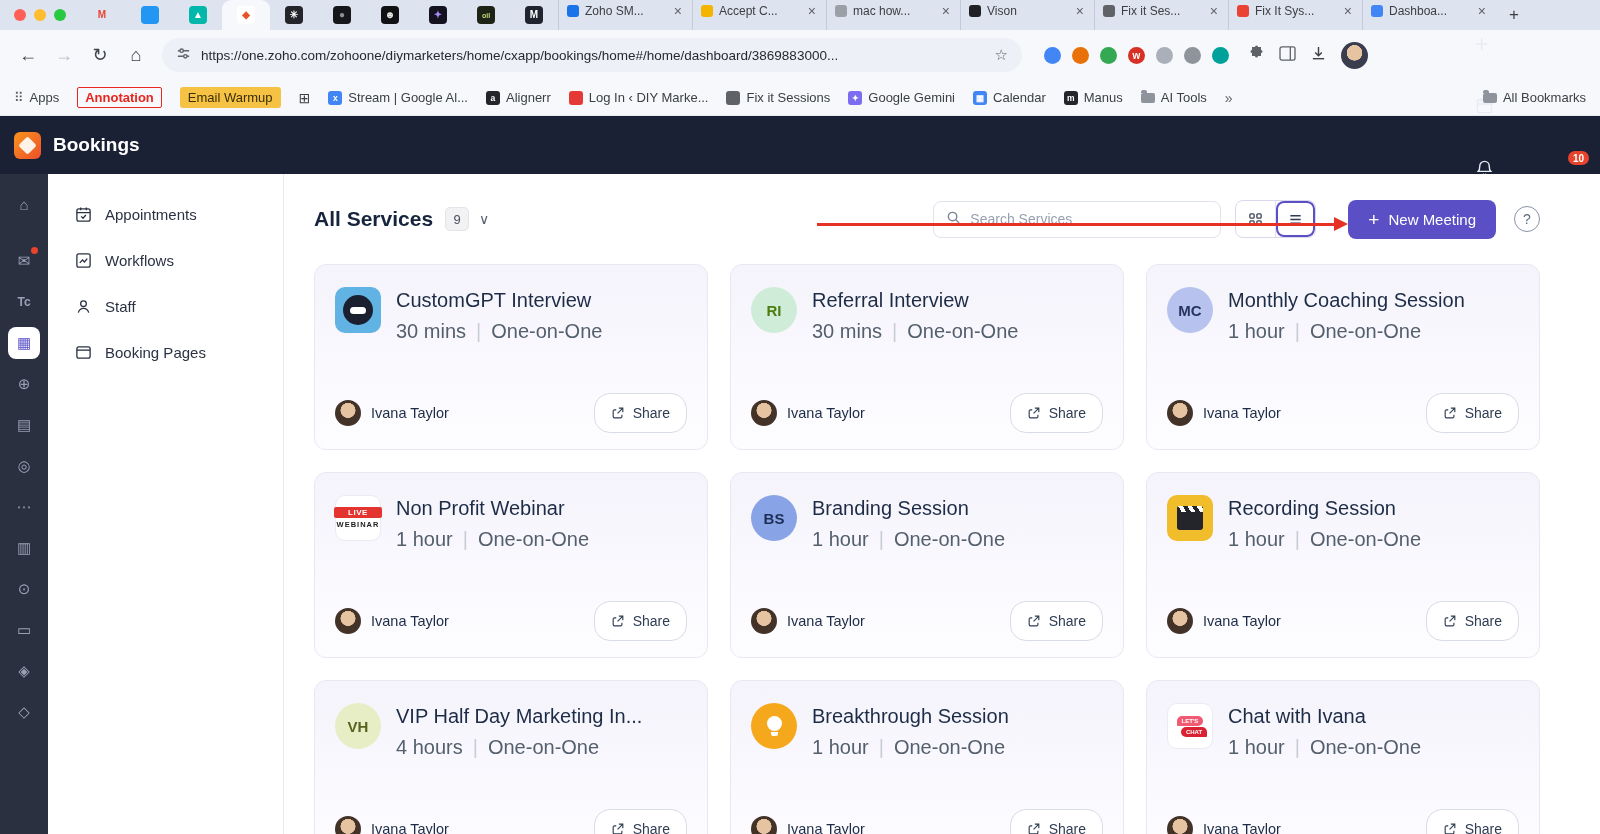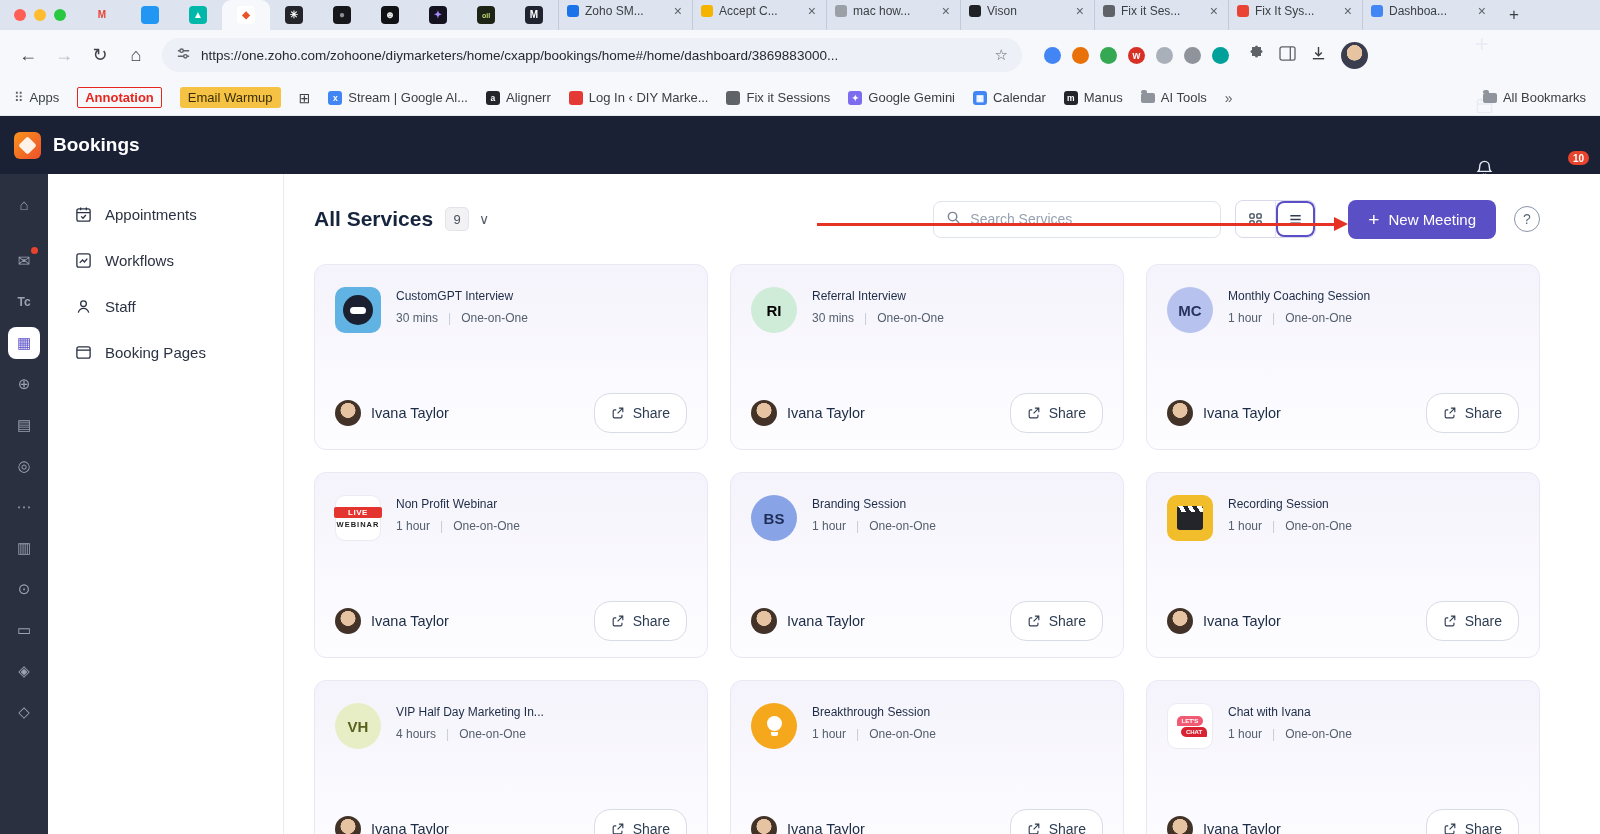--- a/index.html
+++ b/index.html
@@ -123,22 +123,22 @@
   .live { background:#e3342f; color:#fff; font-size:8px; font-weight:bold; padding:1px 14px; border-radius:2px; letter-spacing:.5px; }
   .webt { font-size:7.5px; font-weight:bold; color:#1c1c1c; margin-top:2px; letter-spacing:1px; }
   .clap { width:26px; height:18px; background:#23252b; border-radius:0 0 3px 3px; position:relative; margin-top:6px; }
   .clap-top { position:absolute; top:-6px; left:0; width:26px; height:6px; border-radius:2px 2px 0 0;
               background:repeating-linear-gradient(60deg,#23252b 0 4px,#fff 4px 8px); }
   .bulb { width:15px; height:15px; border-radius:50%; background:#fff; }
   .bulb-base { width:7px; height:4px; background:#fff; border-radius:0 0 2px 2px; margin-top:1px; }
   .bub1 { background:#f05a72; color:#fff; font-size:6px; font-weight:bold; padding:2px 5px; border-radius:5px 5px 5px 1px; }
   .bub2 { background:#d92332; color:#fff; font-size:6px; font-weight:bold; padding:2px 5px;
           border-radius:5px 5px 1px 5px; margin-top:1px; margin-left:8px; }
-  .ctitle { font-size:12px; color:#1d2c46; padding-top:2px; }
-  .cmeta { margin-top:8px; font-size:12px; color:#55606e; display:flex; align-items:center; gap:10px; }
+  .ctitle { font-size:20px; color:#1d2c46; padding-top:2px; }
+  .cmeta { margin-top:8px; font-size:20px; color:#55606e; display:flex; align-items:center; gap:10px; }
   .csep { color:#c8cdd6; }
   .cfoot { position:absolute; left:20px; right:20px; bottom:16px; display:flex; align-items:center; gap:10px; }
   .pav { width:26px; height:26px; border-radius:50%; flex:none;
          background:radial-gradient(circle at 50% 40%, #e6c3a1 0 36%, #433228 38%); }
   .cname { font-size:14.5px; color:#1d2c46; }
   .share { margin-left:auto; display:inline-flex; align-items:center; gap:8px; height:40px; padding:0 16px;
            border:1px solid #d8dce5; border-radius:16px; background:#fff; color:#2e3d52; font-size:14px;
            font-family:inherit; }
 </style>
 </head>
@@ -462,21 +462,21 @@
                 <svg width="14" height="14" viewBox="0 0 16 16" fill="none" stroke="currentColor" stroke-width="1.3">
                   <path d="M6 4.5H4a1.5 1.5 0 0 0-1.5 1.5v6A1.5 1.5 0 0 0 4 13.5h7A1.5 1.5 0 0 0 12.5 12v-2"></path>
                   <path d="M9 2.5h4.5V7M13.5 2.5L7.5 8.5"></path>
                 </svg>
                 <span>Share</span>
               </button>
             </div>
           </div>
           <div class="card">
             <div class="chead">
-              <div class="cicon round" style="background: rgb(207, 236, 217); color: #000000;">RI</div>
+              <div class="cicon round" style="background: rgb(207, 236, 217); color: #4d7c0f;">RI</div>
               <div>
                 <div class="ctitle">Referral Interview</div>
                 <div class="cmeta">
                   <span>30 mins</span>
                   <span class="csep">|</span>
                   <span>One-on-One</span>
                 </div>
               </div>
             </div>
             <div class="cfoot">

